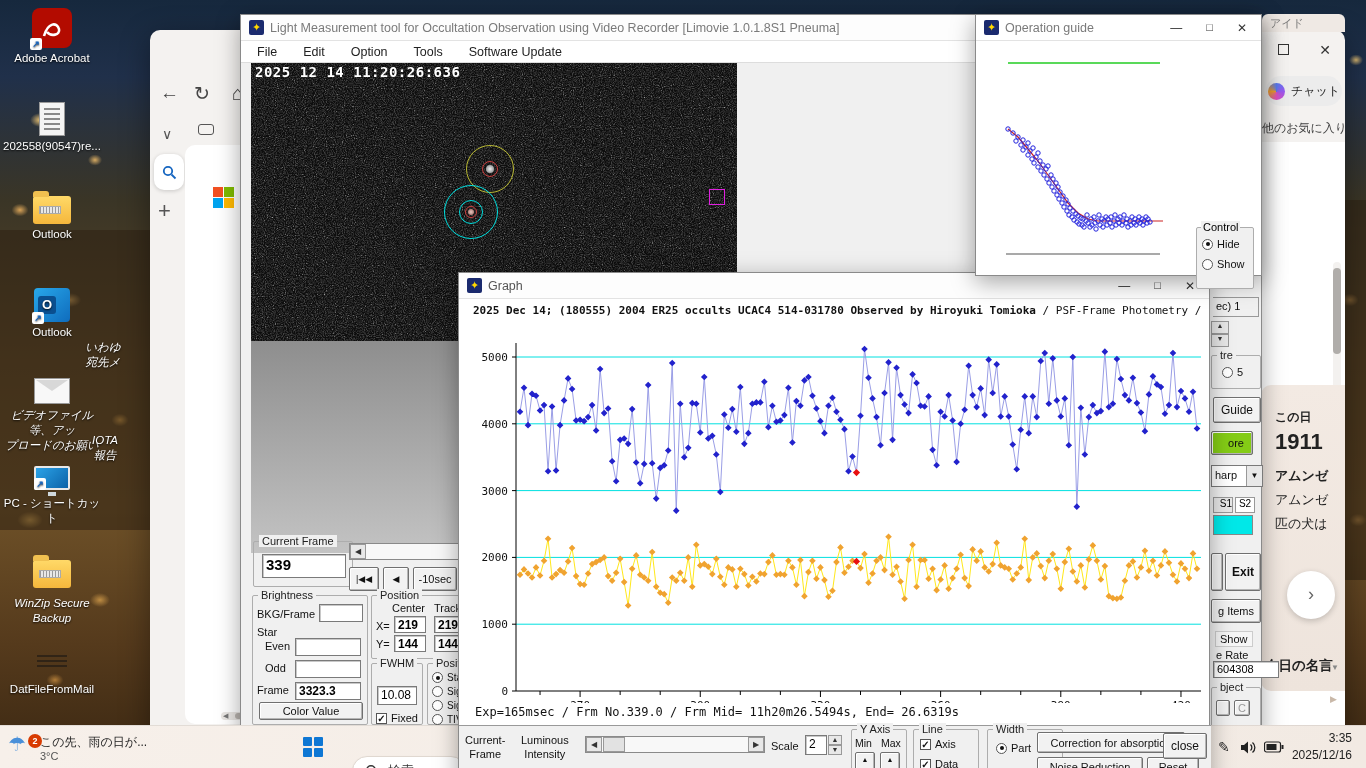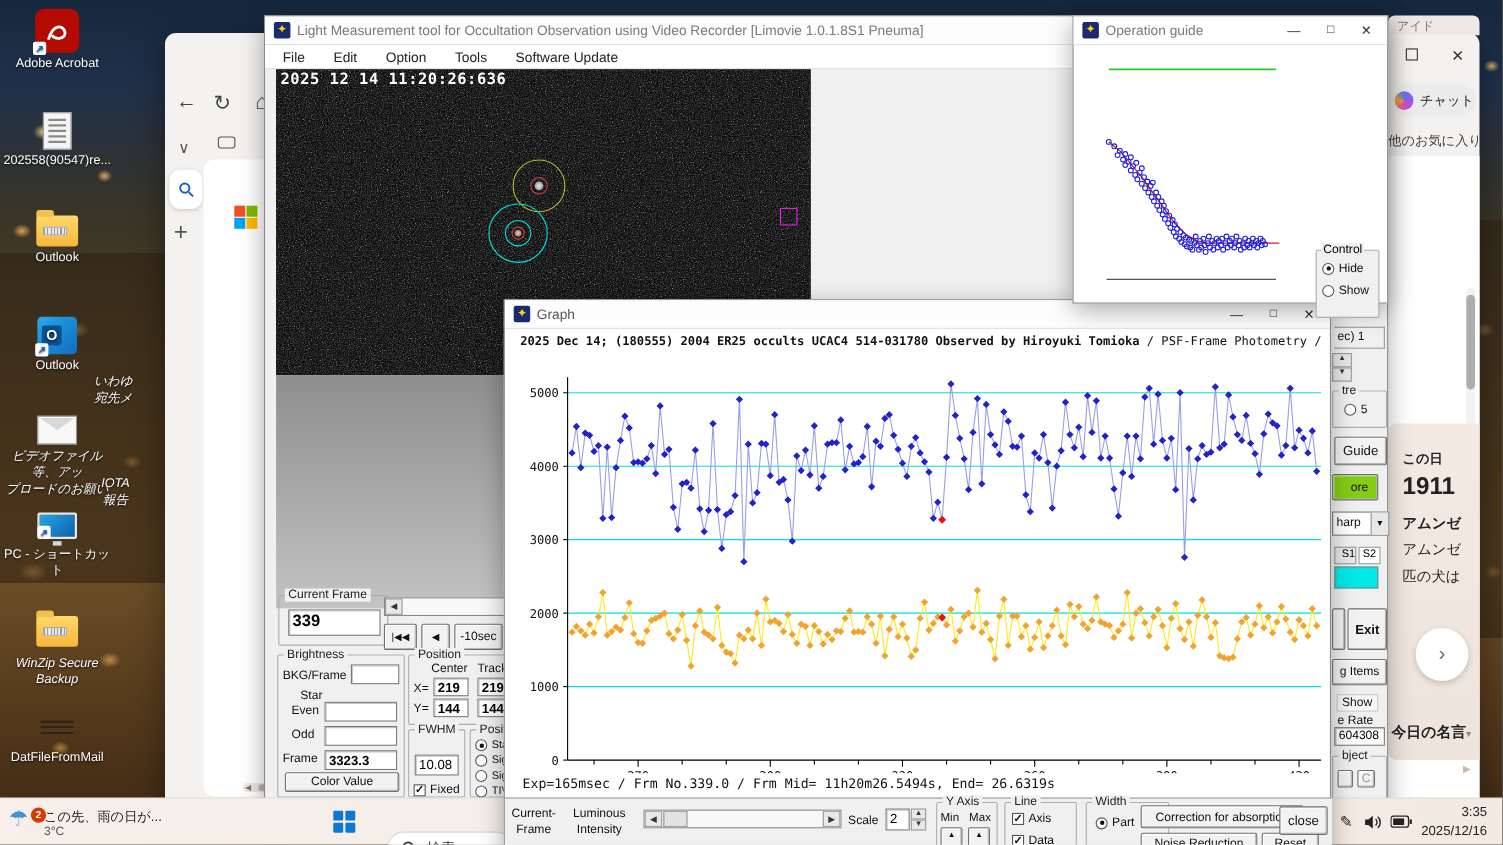--- a/index.html
+++ b/index.html
@@ -296,21 +296,21 @@
       </div>
     <div class="btn" style="left:108px;top:552px;width:30px;height:24px;font-size:9px;">|◀◀</div>
     <div class="btn" style="left:142px;top:552px;width:26px;height:24px;font-size:9px;">◀</div>
     <div class="btn" style="left:172px;top:552px;width:44px;height:24px;">-10sec</div>
     <div class="btn" style="left:220px;top:552px;width:34px;height:24px;">-1s</div>
 
     <div class="gbox" style="left:11px;top:580px;width:116px;height:130px;">
       <span class="leg">Brightness</span>
       <span class="clab" style="left:4px;top:12px;">BKG/Frame</span>
       <span class="tb" style="left:66px;top:8px;width:44px;height:18px;"></span>
-      <span class="clab" style="left:4px;top:30px;margin-left:16px;">Star</span>
+      <span class="clab" style="left:4px;top:30px;">Star</span>
       <span class="clab" style="left:12px;top:44px;">Even</span>
       <span class="tb" style="left:42px;top:42px;width:66px;height:18px;"></span>
       <span class="clab" style="left:12px;top:66px;">Odd</span>
       <span class="tb" style="left:42px;top:64px;width:66px;height:18px;"></span>
       <span class="clab" style="left:4px;top:88px;">Frame</span>
       <span class="tb" style="left:42px;top:86px;width:66px;height:18px;font-weight:bold;">3323.3</span>
       <div class="btn" style="left:6px;top:106px;width:104px;height:18px;">Color Value</div>
     </div>
 
     <div class="gbox" style="left:130px;top:580px;width:110px;height:64px;">
@@ -373,21 +373,21 @@
       <span style="position:absolute;right:0;top:0;width:16px;height:20px;background:#e8e8e8;border-left:1px solid #999;font-size:8px;text-align:center;line-height:20px;">▼</span>
     </div>
     <div style="position:absolute;left:972px;top:482px;width:20px;height:16px;background:#e8e8e8;border:1px solid #999;font-size:10px;text-align:right;"><span>S1</span></div>
     <div style="position:absolute;left:994px;top:482px;width:20px;height:16px;background:#fff;border:1px solid #999;font-size:10px;text-align:center;"><span>S2</span></div>
     <div style="position:absolute;left:972px;top:500px;width:40px;height:20px;background:#00e8e8;border:1px solid #888;"></div>
     <div class="btn" style="left:970px;top:538px;width:12px;height:38px;"></div>
     <div class="btn" style="left:984px;top:538px;width:36px;height:38px;font-weight:bold;font-size:12px;">Exit</div>
     <div class="btn" style="left:970px;top:584px;width:50px;height:24px;">g Items</div>
     <div class="rp-frag" style="left:974px;top:616px;background:#f6f6f6;border:1px solid #ccc;padding:1px 4px;">Show</div>
     <div class="rp-frag" style="left:975px;top:634px;">e Rate</div>
-    <span class="tb" style="left:972px;top:646px;width:46px;height:17px;font-size:11px;">604308</span>
+    <span class="tb" style="left:972px;top:646px;width:66px;height:17px;font-size:11px;">604308</span>
     <div class="gbox" style="left:970px;top:672px;width:50px;height:40px;">
       <span class="leg">bject</span>
       <div class="btn" style="left:4px;top:12px;width:14px;height:16px;"></div>
       <div class="btn" style="left:22px;top:12px;width:16px;height:16px;color:#999;">C</div>
     </div>
     <div style="position:absolute;left:972px;top:714px;width:44px;height:3px;background:#e8e800;"></div>
     <div style="position:absolute;left:972px;top:717px;width:44px;height:3px;background:#e020e0;"></div>
   </div>
 
   <div id="taskbar">

